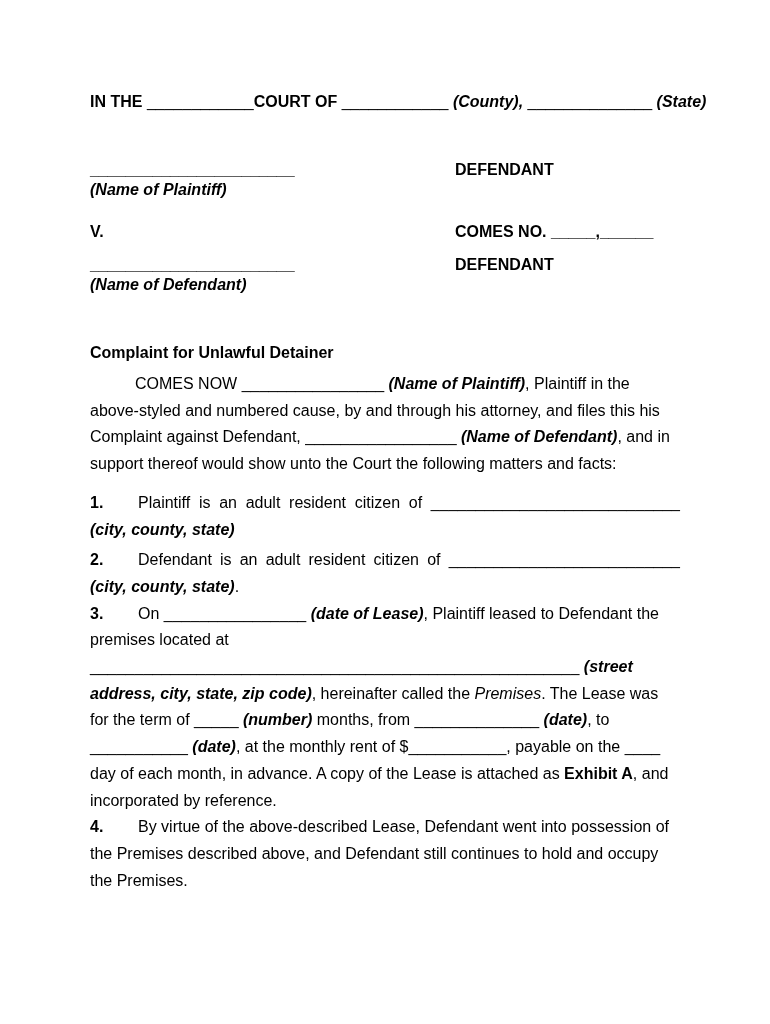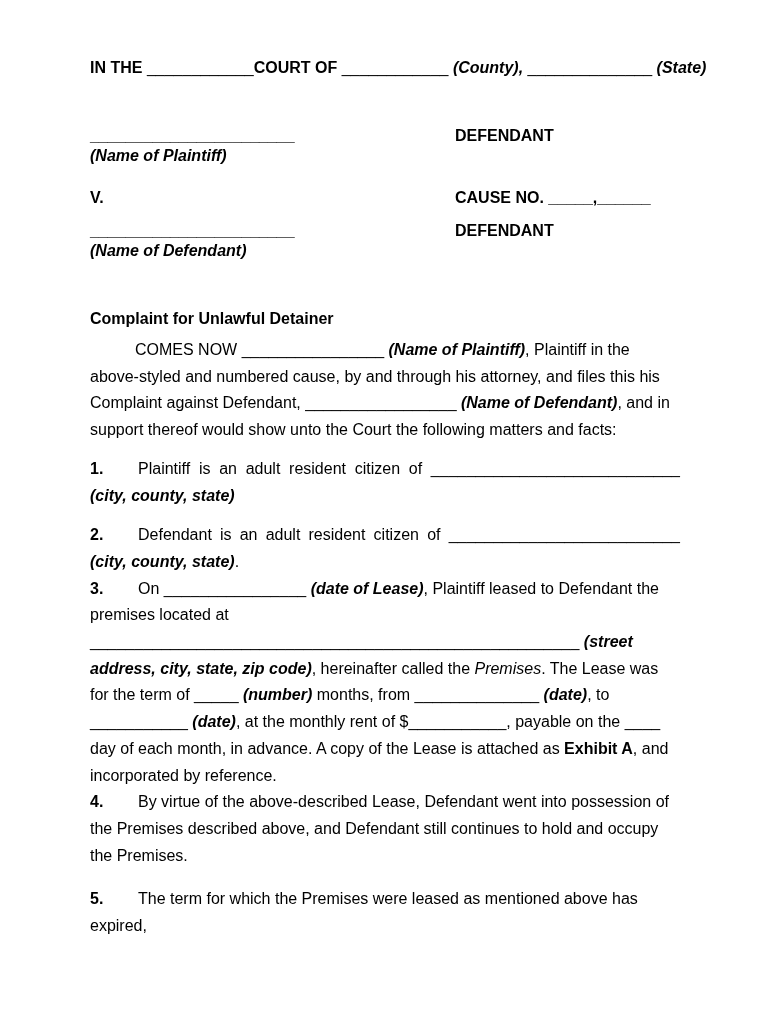--- a/index.html
+++ b/index.html
@@ -6,21 +6,21 @@
   .page {
     position: relative;
     width: 770px;
     height: 1024px;
     background: #ffffff;
     color: #000000;
     font-family: "Liberation Sans", sans-serif;
     font-size: 16px;
     overflow: hidden;
   }
-  .content { padding: 54px 90px 0 90px; }
+  .content { padding: 88px 90px 0 90px; }
 
   
   .run.n  { font-weight: normal; font-style: normal; }
   .run.b  { font-weight: bold;   font-style: normal; }
   .run.i  { font-weight: normal; font-style: italic; }
   .run.bi { font-weight: bold;   font-style: italic; }
 
   .header-line { text-align: center; line-height: 27px; white-space: nowrap; }
 
   .caption { margin-top: 45px; }
@@ -39,21 +39,21 @@
     text-align: left;
     font-weight: bold;
     line-height: 27px;
   }
 
   .para { line-height: 26.7px; margin: 0; }
   .intro { text-indent: 45px; }
   .item { }
   .item .num { display: inline-block; width: 48px; font-weight: bold; }
   .item-1 { margin-top: 12px;  text-align: justify; }
-  .item-2 { margin-top: 13px; text-align: justify; }
+  .item-2 { margin-top: 4px; text-align: justify; }
   .item-3 { }
   .item-4 { }
   .item-5 { margin-top: 17px; }
 </style>
 </head>
 <body>
 
 <div class="page">
   <div class="content">
 
@@ -63,21 +63,21 @@
       <div class="cap-row">
         <div class="cap-left blank-line">_______________________</div>
         <div class="cap-right cap-heading">DEFENDANT</div>
       </div>
       <div class="cap-row">
         <div class="cap-left cap-sub">(Name of Plaintiff)</div>
         <div class="cap-right"></div>
       </div>
       <div class="cap-row row-versus">
         <div class="cap-left cap-heading">V.</div>
-        <div class="cap-right"><span class="cap-heading">CAUSE NO.</span><span class="blank-line"> _____,______</span></div>
+        <div class="cap-right"><span class="cap-heading">COMES NO.</span><span class="blank-line"> _____,______</span></div>
       </div>
       <div class="cap-row row-def-line">
         <div class="cap-left blank-line">_______________________</div>
         <div class="cap-right cap-heading">DEFENDANT</div>
       </div>
       <div class="cap-row">
         <div class="cap-left cap-sub">(Name of Defendant)</div>
         <div class="cap-right"></div>
       </div>
     </div>
@@ -87,16 +87,15 @@
     <p class="para intro"><span class="run n">COMES NOW </span><span class="run n">________________ </span><span class="run bi">(Name of Plaintiff)</span><span class="run n">, Plaintiff in the above-styled and numbered cause, by and through his attorney, and files this his Complaint against Defendant, </span><span class="run n">_________________ </span><span class="run bi">(Name of Defendant)</span><span class="run n">, and in support thereof would show unto the Court the following matters and facts:</span></p>
 
     <p class="para item item-1"><span class="num">1.</span><span><span class="run n">Plaintiff is an adult resident citizen of </span><span class="run n">____________________________ </span><span class="run bi">(city, county, state)</span></span></p>
 
     <p class="para item item-2"><span class="num">2.</span><span><span class="run n">Defendant is an adult resident citizen of </span><span class="run n">__________________________ </span><span class="run bi">(city, county, state)</span><span class="run n">.</span></span></p>
 
     <p class="para item item-3"><span class="num">3.</span><span><span class="run n">On </span><span class="run n">________________ </span><span class="run bi">(date of Lease)</span><span class="run n">, Plaintiff leased to Defendant the premises located at </span><span class="run n">_______________________________________________________ </span><span class="run bi">(street address, city, state, zip code)</span><span class="run n">, hereinafter called the </span><span class="run i">Premises</span><span class="run n">. The Lease was for the term of </span><span class="run n">_____ </span><span class="run bi">(number)</span><span class="run n"> months, from </span><span class="run n">______________ </span><span class="run bi">(date)</span><span class="run n">, to </span><span class="run n">___________ </span><span class="run bi">(date)</span><span class="run n">, at the monthly rent of $</span><span class="run n">___________</span><span class="run n">, payable on the </span><span class="run n">____</span><span class="run n"> day of each month, in advance. A copy of the Lease is attached as </span><span class="run b">Exhibit A</span><span class="run n">, and incorporated by reference.</span></span></p>
 
     <p class="para item item-4"><span class="num">4.</span><span><span class="run n">By virtue of the above-described Lease, Defendant went into possession of the Premises described above, and Defendant still continues to hold and occupy the Premises.</span></span></p>
 
-    <p class="para item item-5"><span class="num">5.</span><span><span class="run n">The term for which the Premises were leased as mentioned above has expired,</span></span></p>
 
   </div>
 </div>
 
 </body></html>

